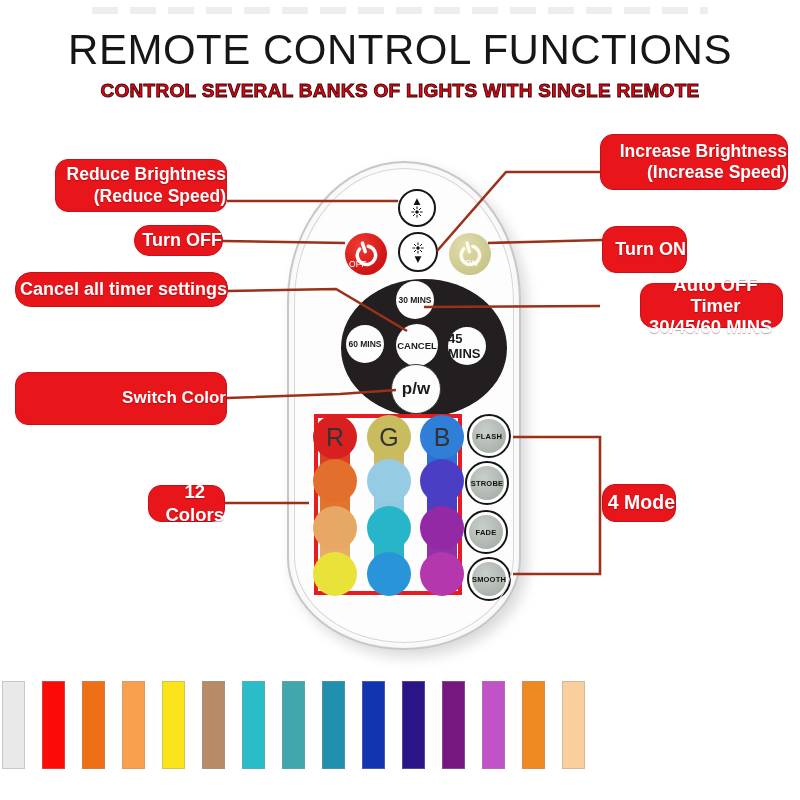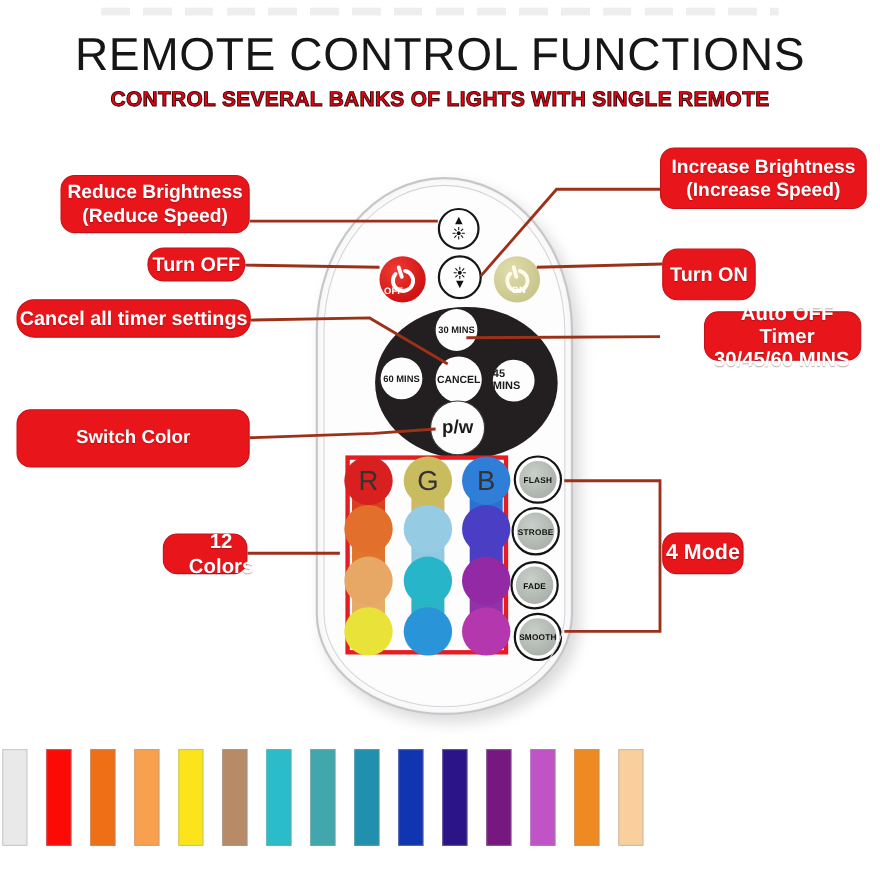--- a/index.html
+++ b/index.html
@@ -22,48 +22,48 @@
   .btn-round{position:absolute;background:#fff;border:2px solid #161616;border-radius:50%;
     display:flex;flex-direction:column;align-items:center;justify-content:center;gap:0;box-sizing:border-box;}
   .bright-up{left:109px;top:26px;width:38px;height:38px;}
   .bright-down{left:109px;top:69px;width:40px;height:40px;}
   .tri{font-family:"DejaVu Sans",sans-serif;font-size:9px;line-height:8px;color:#111;}
   .sun{display:block;}
   .power{position:absolute;width:42px;height:42px;border-radius:50%;display:flex;
     align-items:center;justify-content:center;box-sizing:border-box;}
   .power.off{left:56px;top:70px;background:radial-gradient(circle at 35% 30%,#ef3c34,#cf1413 70%);}
   .power.on{left:160px;top:70px;background:radial-gradient(circle at 35% 30%,#e0dcae,#c8c68a 75%);}
-  .pw-label{position:absolute;color:#fff;font-weight:bold;font-size:8.5px;letter-spacing:.2px;}
+  .pw-label{position:absolute;color:#fff;font-weight:normal;font-size:8.5px;letter-spacing:.2px;}
   .off .pw-label{left:4px;bottom:6px;}
   .on .pw-label{left:16px;bottom:7px;}
   .timer-pad{position:absolute;left:52px;top:116px;width:166px;height:138px;background:#231e20;border-radius:50%;}
   .tbtn{position:absolute;background:#fdfdfd;border-radius:50%;display:flex;align-items:center;
     justify-content:center;font-weight:bold;color:#1b1b1b;box-sizing:border-box;}
   .t30{left:107px;top:118px;width:38px;height:38px;font-size:8.5px;}
   .t60{left:57px;top:162px;width:38px;height:38px;font-size:8.5px;}
   .tcancel{left:107px;top:161px;width:42px;height:42px;font-size:9.5px;}
-  .t45{left:159px;top:164px;width:38px;height:38px;font-size:10px;}
+  .t45{left:159px;top:164px;width:38px;height:38px;font-size:13px;}
   .tpw{left:102px;top:201px;width:50px;height:50px;font-size:17px;border:1px solid #3a3a3a;}
   .color-grid{position:absolute;left:25px;top:251px;width:148px;height:181px;box-sizing:border-box;
     border:4px solid var(--grid_border,#e81b20);}
   .band{position:absolute;width:30px;}
   .gcircle{position:absolute;width:44px;height:44px;border-radius:50%;display:flex;
     align-items:center;justify-content:center;font-size:25px;color:#333;}
   .mode-btn{position:absolute;width:44px;height:44px;border-radius:50%;background:#fff;
     border:2px solid #141414;box-sizing:border-box;}
   .mode-btn .inner{position:absolute;inset:3px;border-radius:50%;
     background:radial-gradient(circle at 40% 35%,#c9cfc9,#a0a6a0);display:flex;align-items:center;
     justify-content:center;font-size:7.5px;font-weight:bold;color:#111;letter-spacing:.2px;}
   
   .lines{position:absolute;left:0;top:0;pointer-events:none;}
   .lines polyline,.lines path{fill:none;stroke:var(--line_brown,#9b3119);stroke-width:2.6px;}
   
   .co{position:absolute;background:var(--callout_red,#e8151b);color:#fff;font-weight:bold;
     border:1px solid #c5121a;border-radius:13px;display:flex;flex-direction:column;
-    align-items:center;justify-content:center;text-align:center;line-height:1.22;box-sizing:border-box;
+    align-items:flex-end;justify-content:center;text-align:center;line-height:1.22;box-sizing:border-box;
     text-shadow:0 1px 1px rgba(60,0,0,.35);}
   .co-reduce{left:55px;top:159px;width:172px;height:53px;font-size:17.5px;}
   .co-turnoff{left:134px;top:225px;width:89px;height:31px;font-size:18px;border-radius:15px;}
   .co-cancel{left:15px;top:272px;width:213px;height:35px;font-size:18px;border-radius:16px;}
   .co-switch{left:15px;top:372px;width:212px;height:53px;font-size:17px;}
   .co-12colors{left:148px;top:485px;width:77px;height:37px;font-size:18.5px;padding-left:29px;}
   .co-increase{left:600px;top:134px;width:188px;height:56px;font-size:17.5px;}
   .co-turnon{left:602px;top:226px;width:85px;height:47px;font-size:18px;border-radius:14px;}
   .co-autooff{left:600px;top:283px;width:143px;height:45px;font-size:18.5px;align-items:flex-start;
     padding-left:8px;line-height:1.15;margin-left:40px;}

